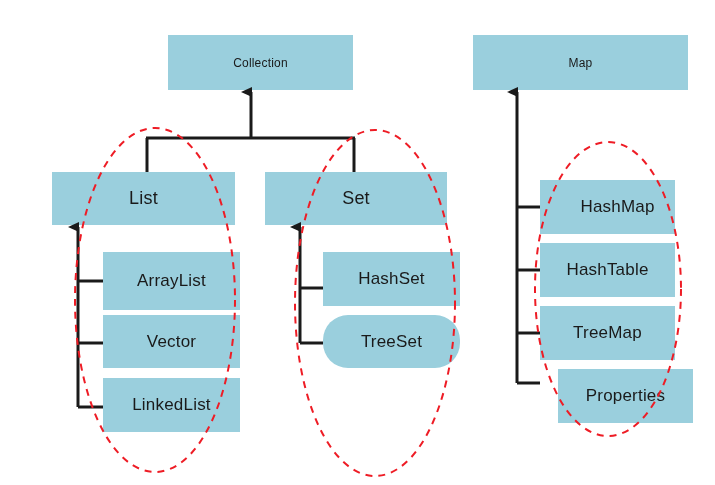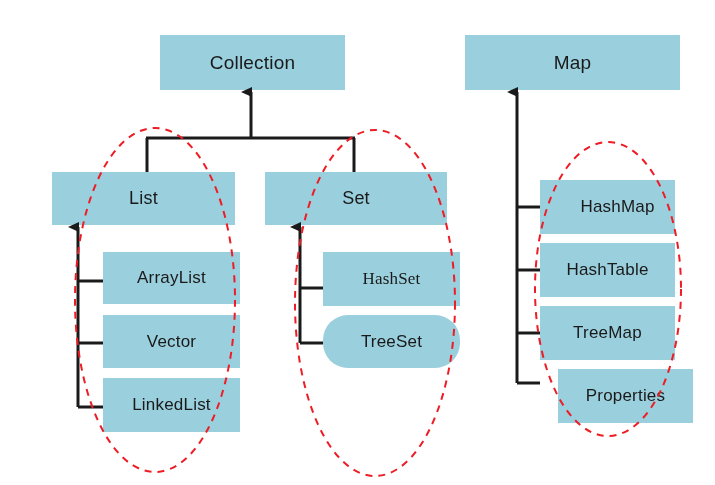--- a/index.html
+++ b/index.html
@@ -25,21 +25,22 @@
     align-items: center;
     justify-content: center;
     font-size: 17px;
     font-family: "Liberation Sans", sans-serif;
     letter-spacing: 0.2px;
     white-space: nowrap;
     box-sizing: border-box;
     z-index: 3;
   }
   .node.root {
-    font-size: 19px;
+    font-size: 12px;
+    margin-left: 8px;
   }
   .node.mid {
     font-size: 18px;
     justify-content: center;
   }
   #edges, #ellipses {
     position: absolute;
     left: 0;
     top: 0;
     width: 715px;
@@ -96,31 +97,31 @@
     <span>Map</span>
   </div>
 
   <div class="node mid" style="left:52px; top:172px; width:183px; height:53px;">
     <span>List</span>
   </div>
   <div class="node mid" style="left:265px; top:172px; width:182px; height:53px;">
     <span>Set</span>
   </div>
 
-  <div class="node" style="left:103px; top:252px; width:137px; height:52px;">
+  <div class="node" style="left:103px; top:252px; width:137px; height:58px;">
     <span>ArrayList</span>
   </div>
   <div class="node" style="left:103px; top:315px; width:137px; height:53px;">
     <span>Vector</span>
   </div>
   <div class="node" style="left:103px; top:378px; width:137px; height:54px;">
     <span>LinkedList</span>
   </div>
 
-  <div class="node" style="left:323px; top:252px; width:137px; height:54px;font-family:Liberation Serif, serif;">
+  <div class="node" style="left:323px; top:252px; width:137px; height:54px;">
     <span>HashSet</span>
   </div>
   <div class="node" style="left:323px; top:315px; width:137px; height:53px;border-radius:25px;">
     <span>TreeSet</span>
   </div>
 
   <div class="node" style="left:540px; top:180px; width:135px; height:54px;padding-left:20px;">
     <span>HashMap</span>
   </div>
   <div class="node" style="left:540px; top:306px; width:135px; height:54px;">

